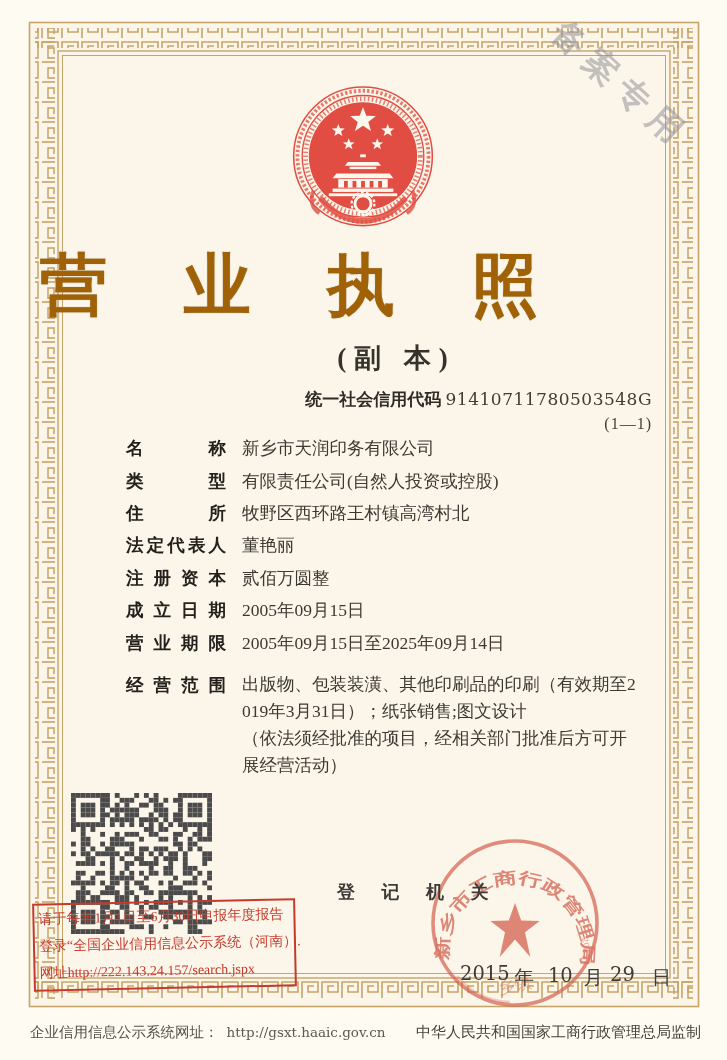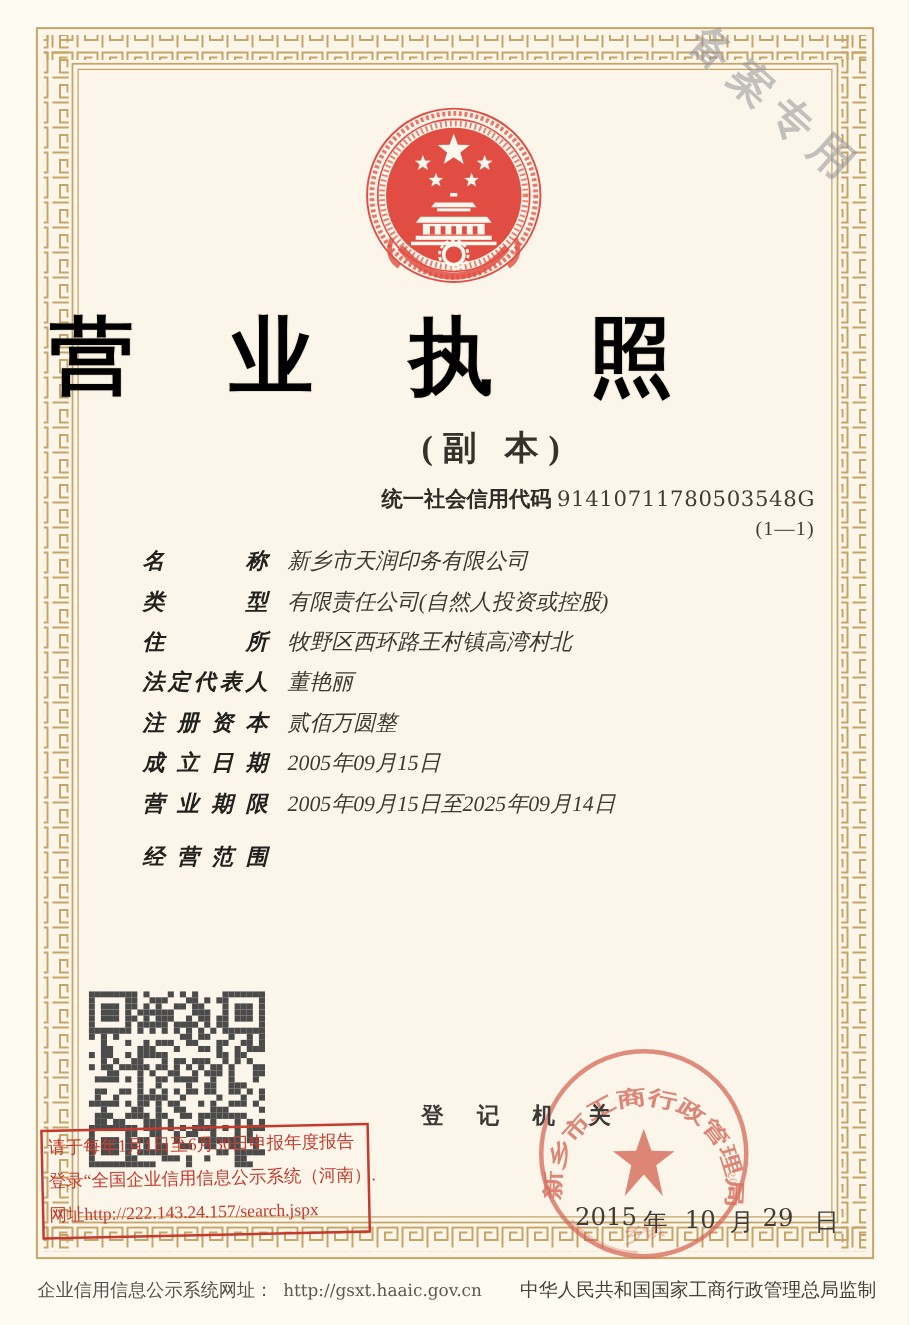--- a/index.html
+++ b/index.html
@@ -16,35 +16,35 @@
   .watermark{
     position:absolute;left:572px;top:10px;z-index:3;
     font-size:34px;font-weight:700;letter-spacing:9px;color:#94939a;opacity:.55;
     transform:rotate(42deg);transform-origin:0 0;white-space:nowrap;
   }
 
   .emblem{position:absolute;left:268px;top:84px;}
 
   .title{
     position:absolute;left:0;top:240px;width:578px;text-align:center;
-    font-size:67px;font-weight:700;color:#000000;letter-spacing:30px;text-indent:30px;
+    font-size:67px;font-weight:700;color:#a16207;letter-spacing:30px;text-indent:30px;
     text-shadow:0 0 1px rgba(90,69,23,.6);
   }
   .subtitle{
     position:absolute;left:0;top:340px;width:727px;text-align:center;
     font-size:27px;font-weight:700;color:#35312b;letter-spacing:8px;padding-left:33px;
   }
 
   .codeblock{position:absolute;right:75px;top:388px;text-align:right;}
   .codeline{font-size:17px;white-space:nowrap;}
   .codeline .lbl{font-weight:700;color:#2f2c27;}
   .codeline .val{font-family:"DejaVu Serif","Liberation Serif",serif;color:#413d36;letter-spacing:.5px;}
   .pageno{font-size:16px;color:#413d36;margin-top:4px;letter-spacing:1px;}
 
-  .fields{position:absolute;left:114px;top:432px;width:552px;font-style:italic;}
+  .fields{position:absolute;left:126px;top:432px;width:552px;}
   .frow{display:flex;min-height:32.4px;align-items:center;}
   .frow .flabel{
     width:100px;flex:0 0 100px;font-weight:700;font-size:17.5px;color:#23211d;
     text-align:justify;text-align-last:justify;text-justify:inter-character;
   }
   .frow .fvalue{margin-left:16px;font-size:17.5px;color:#3c3933;white-space:nowrap;}
   .frow.scope{align-items:flex-start;margin-top:12px;}
   .frow.scope .flabel{line-height:29px;}
   .scopelines{margin-left:16px;font-size:17.5px;color:#3c3933;}
   .scopelines div{line-height:27px;white-space:nowrap;}
@@ -190,20 +190,26 @@
       <div class="frow">
         <span class="flabel">成立日期</span>
         <span class="fvalue">2005年09月15日</span>
       </div>
       <div class="frow">
         <span class="flabel">营业期限</span>
         <span class="fvalue">2005年09月15日至2025年09月14日</span>
       </div>
       <div class="frow scope">
         <span class="flabel">经营范围</span>
+        <div class="scopelines">
+          <div>出版物、包装装潢、其他印刷品的印刷（有效期至2</div>
+          <div>019年3月31日）；纸张销售;图文设计</div>
+          <div>（依法须经批准的项目，经相关部门批准后方可开</div>
+          <div>展经营活动）</div>
+        </div>
       </div>
     </div>
 
     <svg class="qr" width="141" height="141" viewBox="0 0 141 141">
       <g id="qr-g">
           <rect x="0.00" y="0.00" width="4.86" height="4.86" fill="#4b4b4b"></rect>
           <rect x="4.86" y="0.00" width="4.86" height="4.86" fill="#4b4b4b"></rect>
           <rect x="9.72" y="0.00" width="4.86" height="4.86" fill="#4b4b4b"></rect>
           <rect x="14.59" y="0.00" width="4.86" height="4.86" fill="#4b4b4b"></rect>
           <rect x="19.45" y="0.00" width="4.86" height="4.86" fill="#4b4b4b"></rect>

